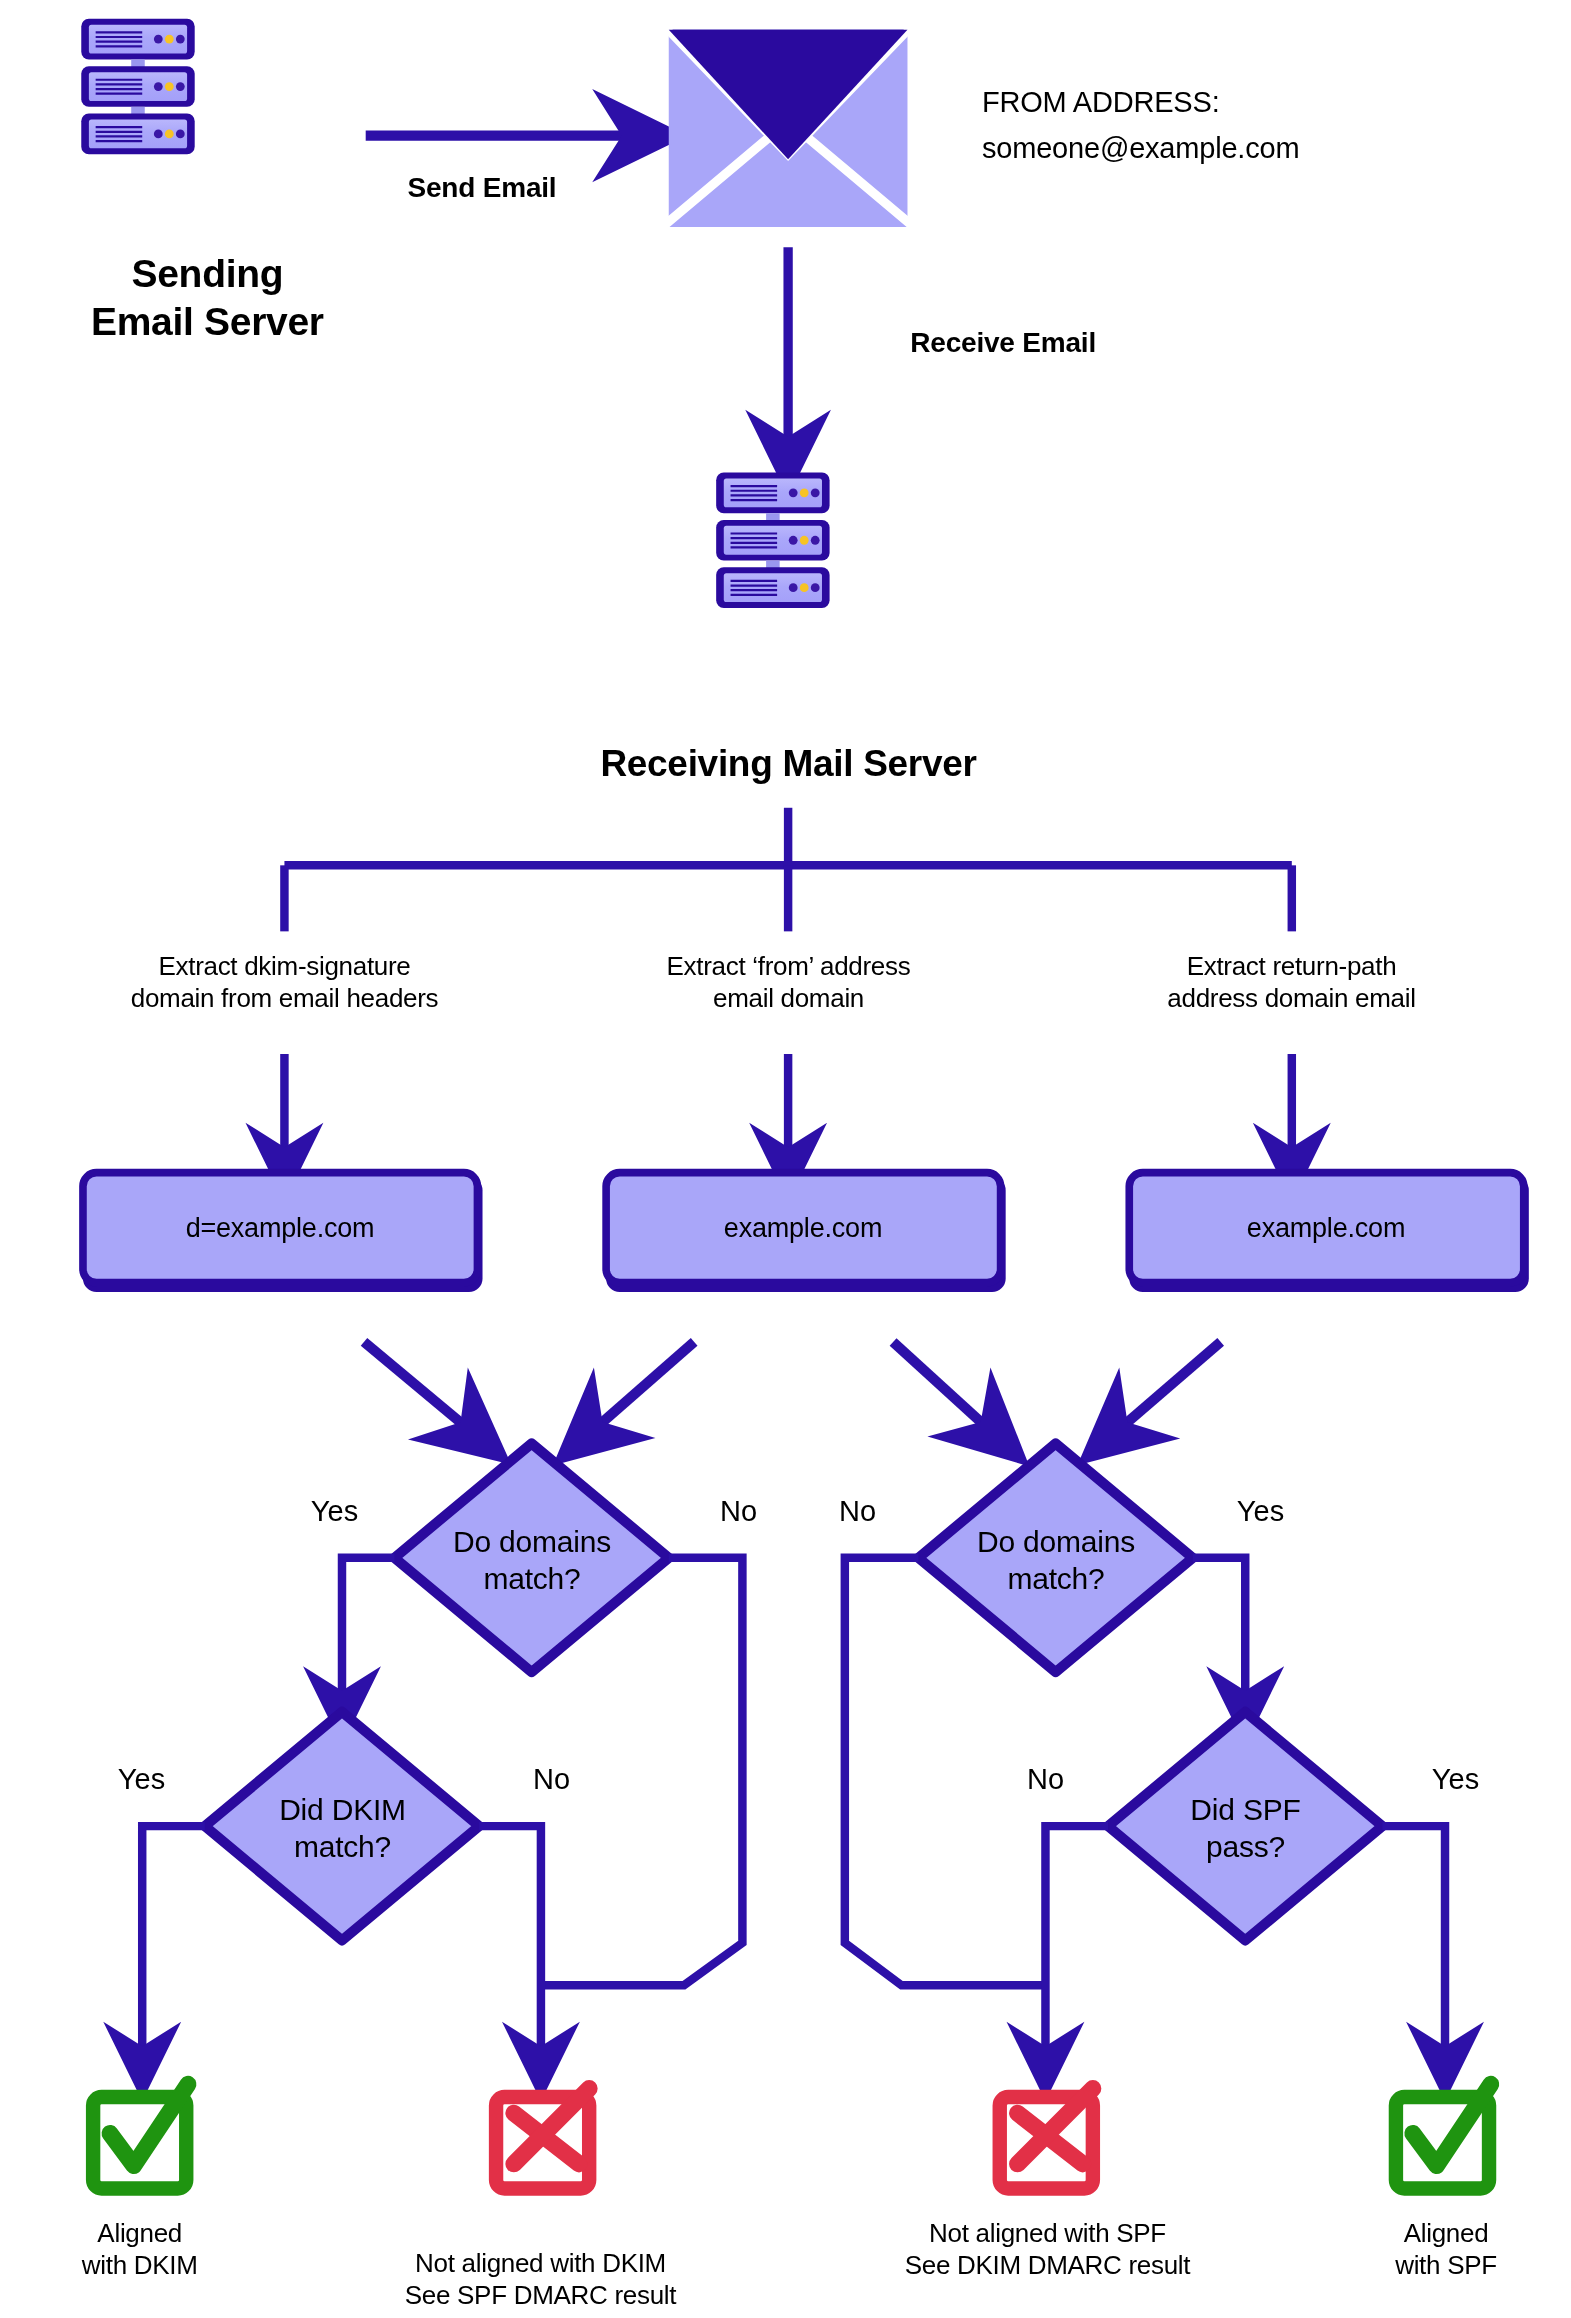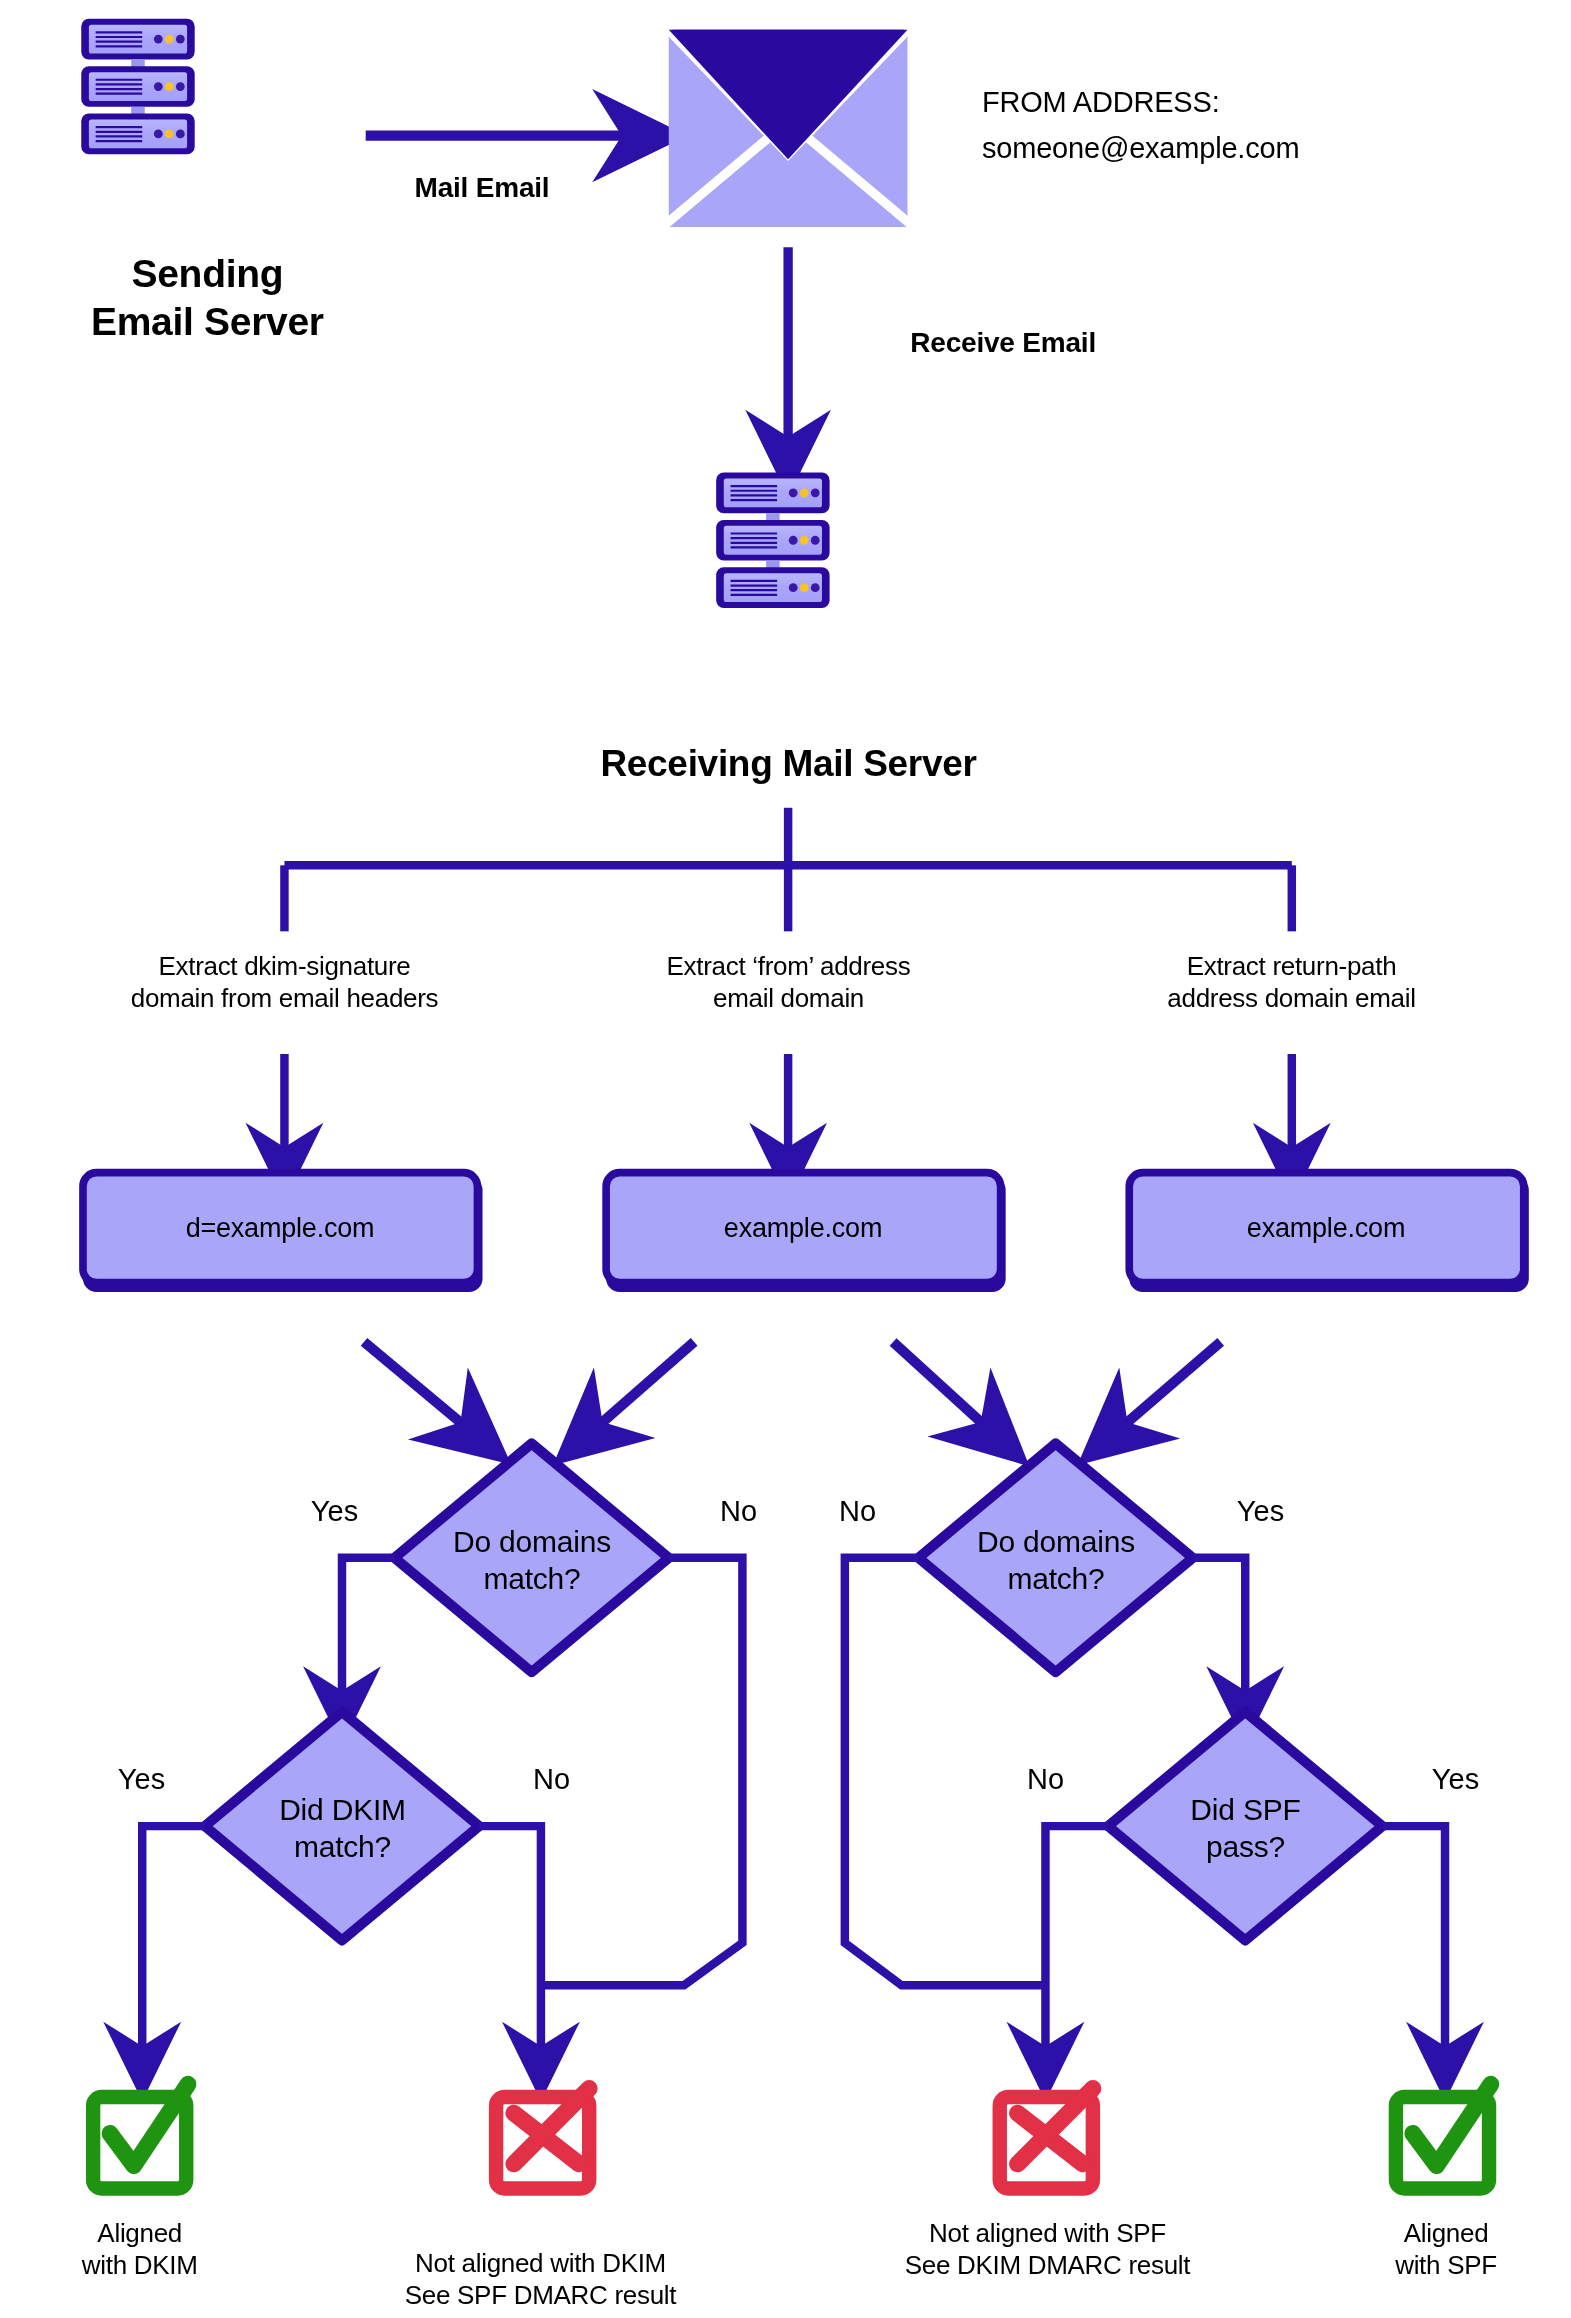--- a/index.html
+++ b/index.html
@@ -296,21 +296,21 @@
 
     <g>
       <path d="M1659,2477 h90 a10,10 0 0 1 10,10 v88 a10,10 0 0 1 -10,10 h-90 a10,10 0 0 1 -10,-10 v-88 a10,10 0 0 1 10,-10 z" fill="none" stroke="#1f9410" stroke-width="17"></path>
       <path d="M1669,2520 L1697,2558 L1761,2462" fill="none" stroke="#1f9410" stroke-width="20" stroke-linecap="round" stroke-linejoin="round"></path>
     </g>
   </svg>
 
   <div class="lbl title-big" style="left:25.4px; top:250px; width:364px;">Sending
 Email Server</div>
 
-  <div class="lbl edge-lbl" style="left:351px; top:171px; width:262px;">Mail Email</div>
+  <div class="lbl edge-lbl" style="left:351px; top:171px; width:262px;">Send Email</div>
 
   <div class="lbl addr-lbl" style="left:982px; top:85px; width:508px;">FROM ADDRESS:</div>
 
   <div class="lbl addr-lbl" style="left:982px; top:131px; width:525px;">someone@example.com</div>
 
   <div class="lbl edge-lbl" style="left:808px; top:326px; width:288px; text-align:right;">Receive Email</div>
 
   <div class="lbl extract-lbl" style="left:39px; top:951px; width:491px;">Extract dkim-signature
 domain from email headers</div>
 

